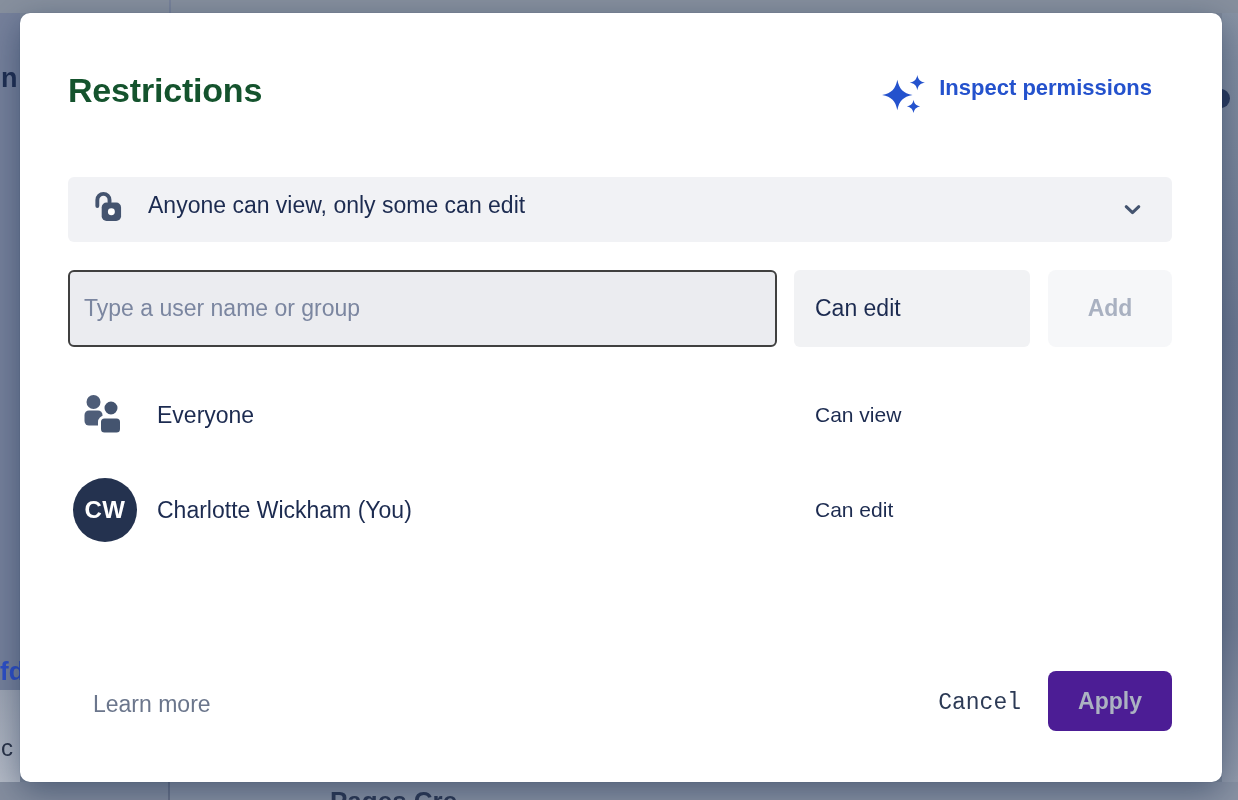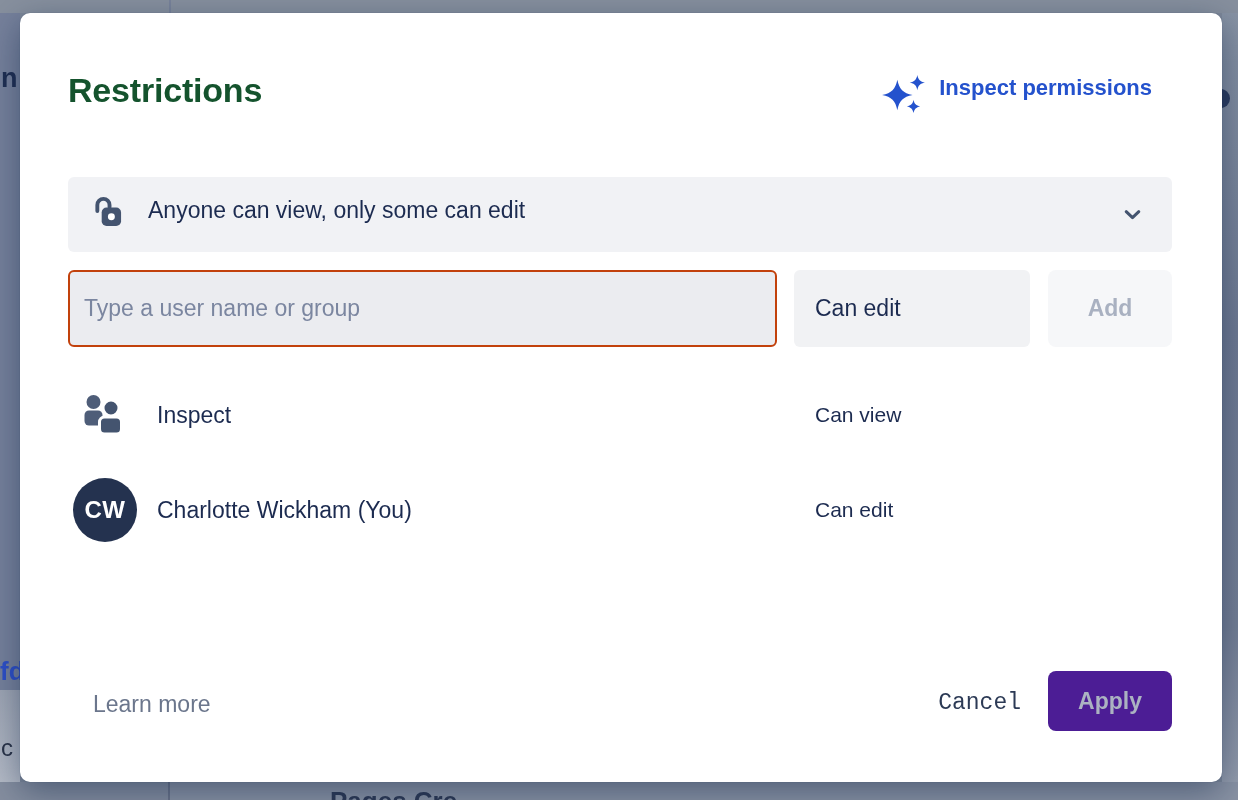--- a/index.html
+++ b/index.html
@@ -36,31 +36,31 @@
     font-size:34px;font-weight:600;color:#14532d;letter-spacing:-.2px;line-height:38px;
   }
   .inspect-link{
     position:absolute;right:70px;top:62px;height:40px;
     display:flex;align-items:flex-start;gap:12px;cursor:pointer;background:none;border:none;padding:0;
     font-family:inherit;
   }
   .inspect-label{font-size:22px;font-weight:700;color:#2452cd;white-space:nowrap;}
 
   .visibility-select{
-    position:absolute;left:48px;top:164px;width:1104px;height:75px;
+    position:absolute;left:48px;top:164px;width:1104px;height:65px;
     background:#f1f2f5;border:none;border-radius:6px;cursor:pointer;
     display:flex;align-items:center;gap:25px;padding:0 0 8px 24px;box-sizing:border-box;
     font-family:inherit;text-align:left;
   }
   .visibility-value{font-size:23px;color:#1c2b50;flex:1;}
   .chevron-wrap{position:absolute;right:31px;top:50%;transform:translateY(-50%);display:flex;}
 
   .user-input{
     position:absolute;left:48px;top:257px;width:709px;height:77px;box-sizing:border-box;
-    background:#ebecf0;border:2px solid #c2410c;border-radius:6px;
+    background:#ebecf0;border:2px solid #404040;border-radius:6px;
     padding:0 14px;font-family:inherit;font-size:23px;color:#1c2b50;outline:none;
   }
   .user-input::placeholder{color:#7b86a0;opacity:1;}
 
   .permission-select{
     position:absolute;left:774px;top:257px;width:236px;height:77px;box-sizing:border-box;
     background:#f1f2f4;border:none;border-radius:6px;cursor:pointer;
     display:flex;align-items:center;padding-left:21px;
     font-family:inherit;font-size:23px;color:#1c2b50;
   }
@@ -159,21 +159,21 @@
   <button class="add-button" disabled="">Add</button>
 
   <span class="list-icon">
     <svg width="48" height="44" viewBox="0 0 48 44" xmlns="http://www.w3.org/2000/svg">
       <circle cx="13.5" cy="9" r="7" fill="#4e5d78"></circle>
       <rect x="4.5" y="17.5" width="18" height="15" rx="4.5" fill="#4e5d78"></rect>
       <circle cx="31" cy="15" r="8" fill="#44546f" stroke="#ffffff" stroke-width="3"></circle>
       <rect x="19.5" y="24" width="22" height="17" rx="5" fill="#44546f" stroke="#ffffff" stroke-width="3"></rect>
     </svg>
   </span>
-  <span class="list-name row0-name">Inspect</span>
+  <span class="list-name row0-name">Everyone</span>
   <span class="list-permission row0-perm">Can view</span>
 
   <div class="avatar">
     <span>CW</span>
   </div>
   <span class="list-name row1-name">Charlotte Wickham (You)</span>
   <span class="list-permission row1-perm">Can edit</span>
 
   <button class="learn-more">Learn more</button>
   <button class="cancel-button">Cancel</button>

